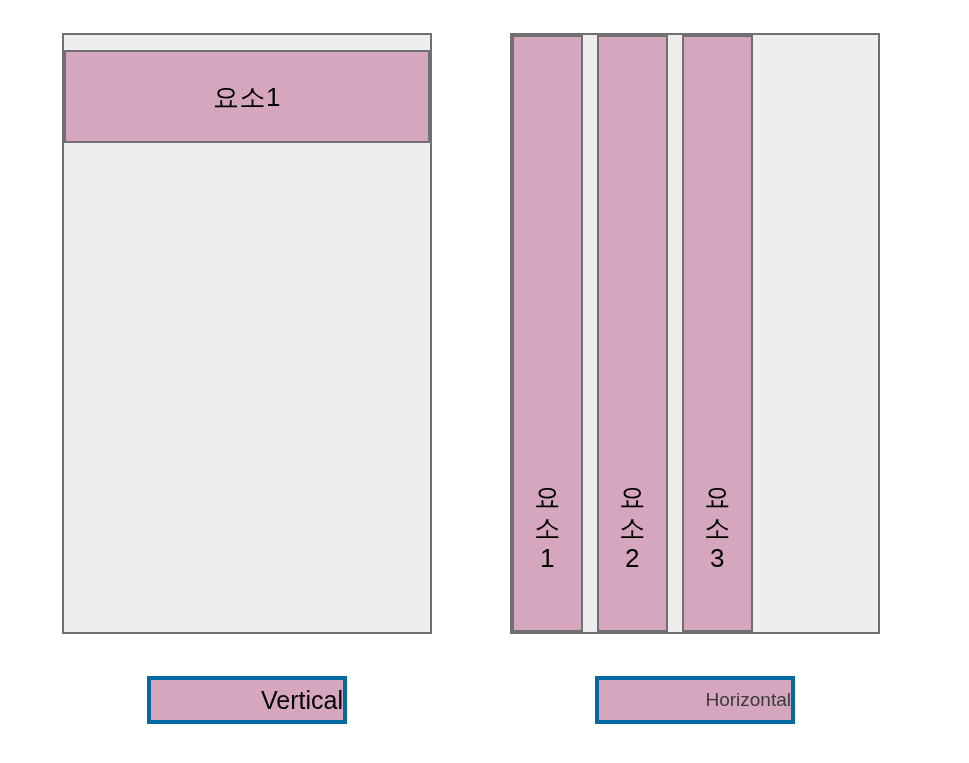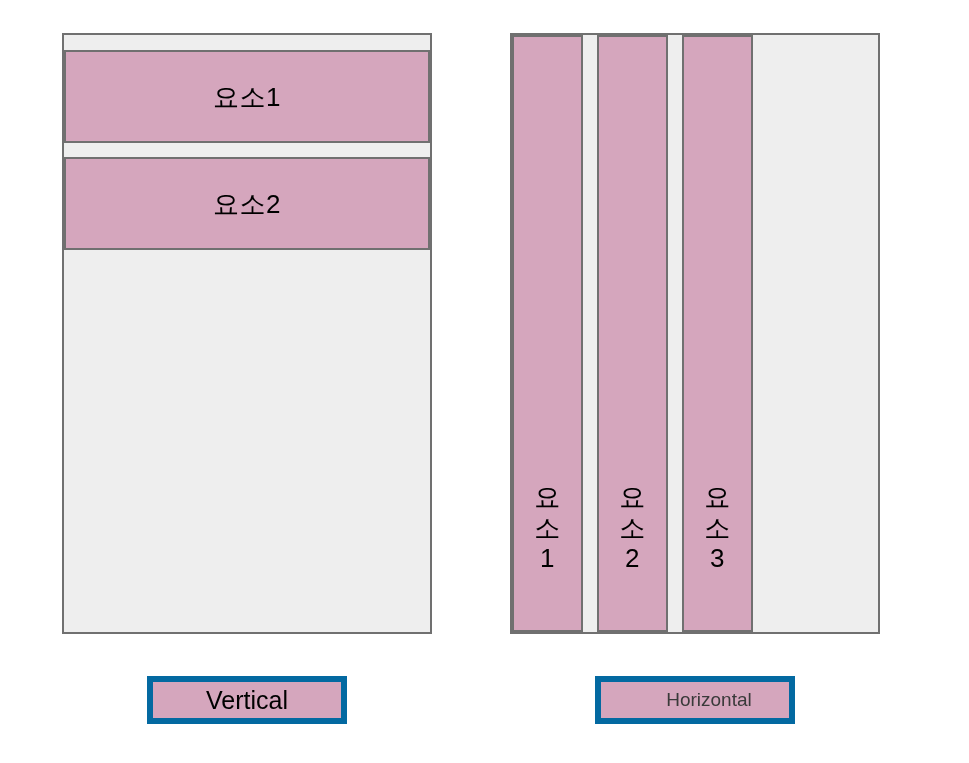--- a/index.html
+++ b/index.html
@@ -95,25 +95,25 @@
   }
   .col-bar .vtext span {
     display: block;
     text-align: center;
   }
 
   
   .caption {
     position: absolute;
     background: #d5a6bd;
-    border: 6px solid #0369a1;
+    border: 4px solid #0369a1;
     box-sizing: border-box;
     display: flex;
     align-items: center;
-    justify-content: center;
+    justify-content: flex-end;
   }
   #caption-vertical {
     left: 147px;
     top: 676px;
     width: 200px;
     height: 48px;
     font-size: 25px;
     color: #000000;
   }
   #caption-horizontal {
@@ -127,23 +127,20 @@
   }
 </style>
 </head>
 <body>
 
 <div class="stage">
 
   <div class="panel" id="panel-vertical">
     <div class="flex-item row-bar">
       <span>요소1</span>
-    </div>
-    <div class="flex-item row-bar">
-      <span>요소2</span>
     </div>
   </div>
 
   <div class="panel" id="panel-horizontal">
     <div class="flex-item col-bar">
       <span class="vtext">
         <span>요</span>
         <span>소</span>
         <span>1</span>
       </span>

